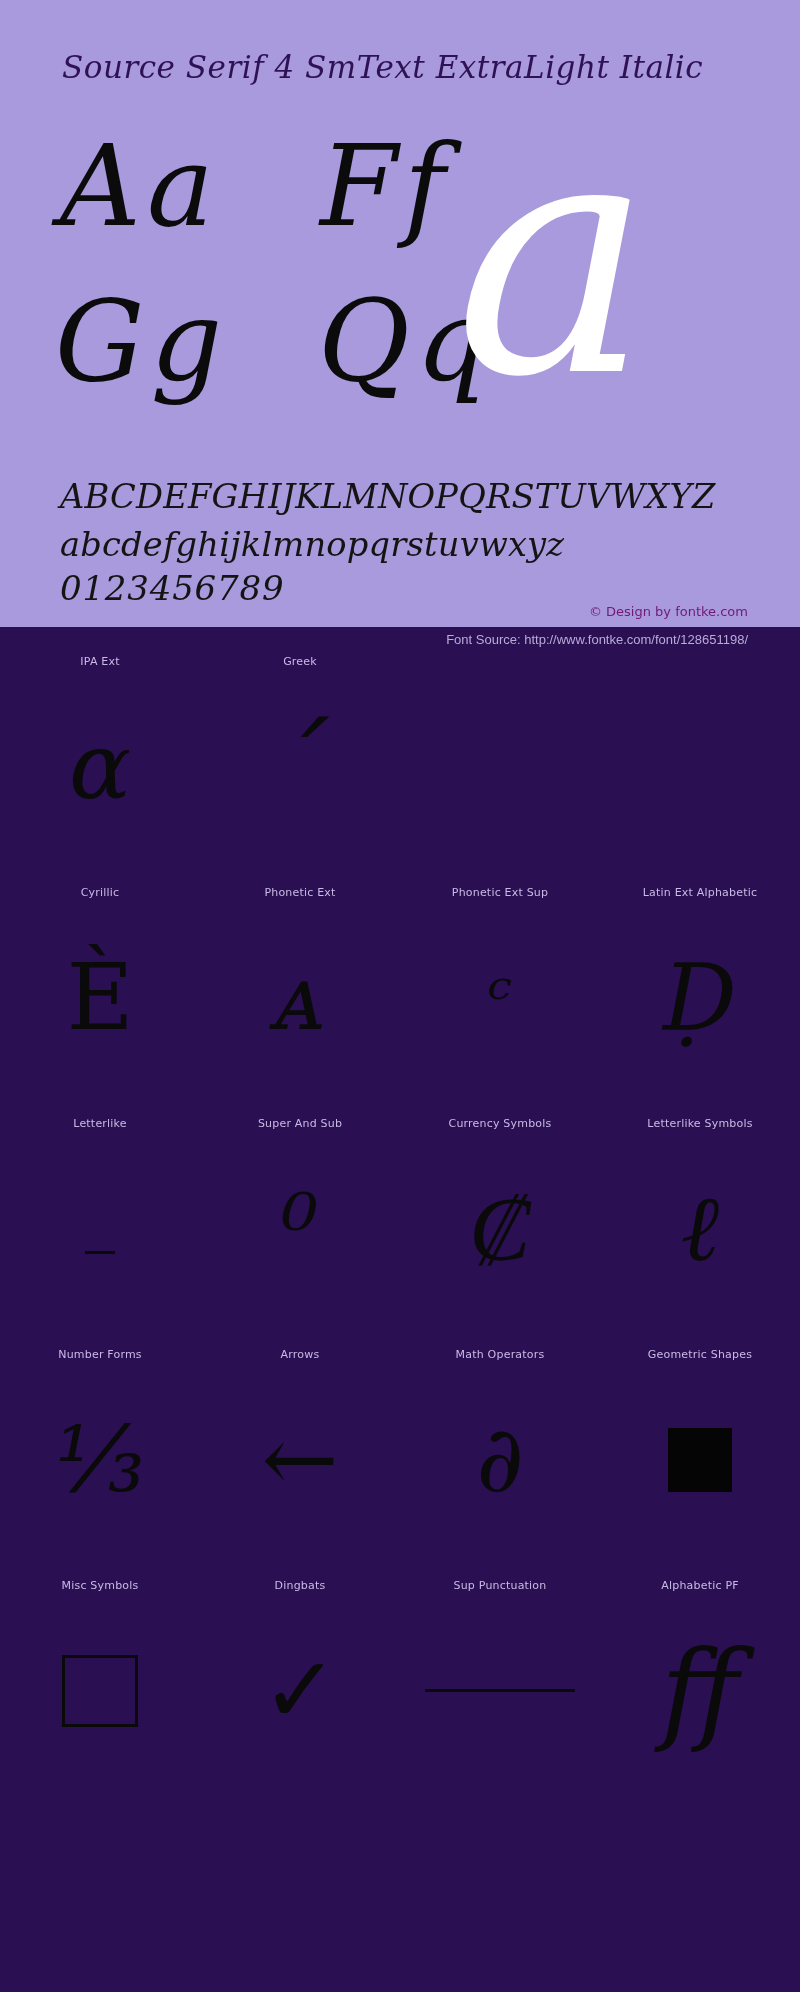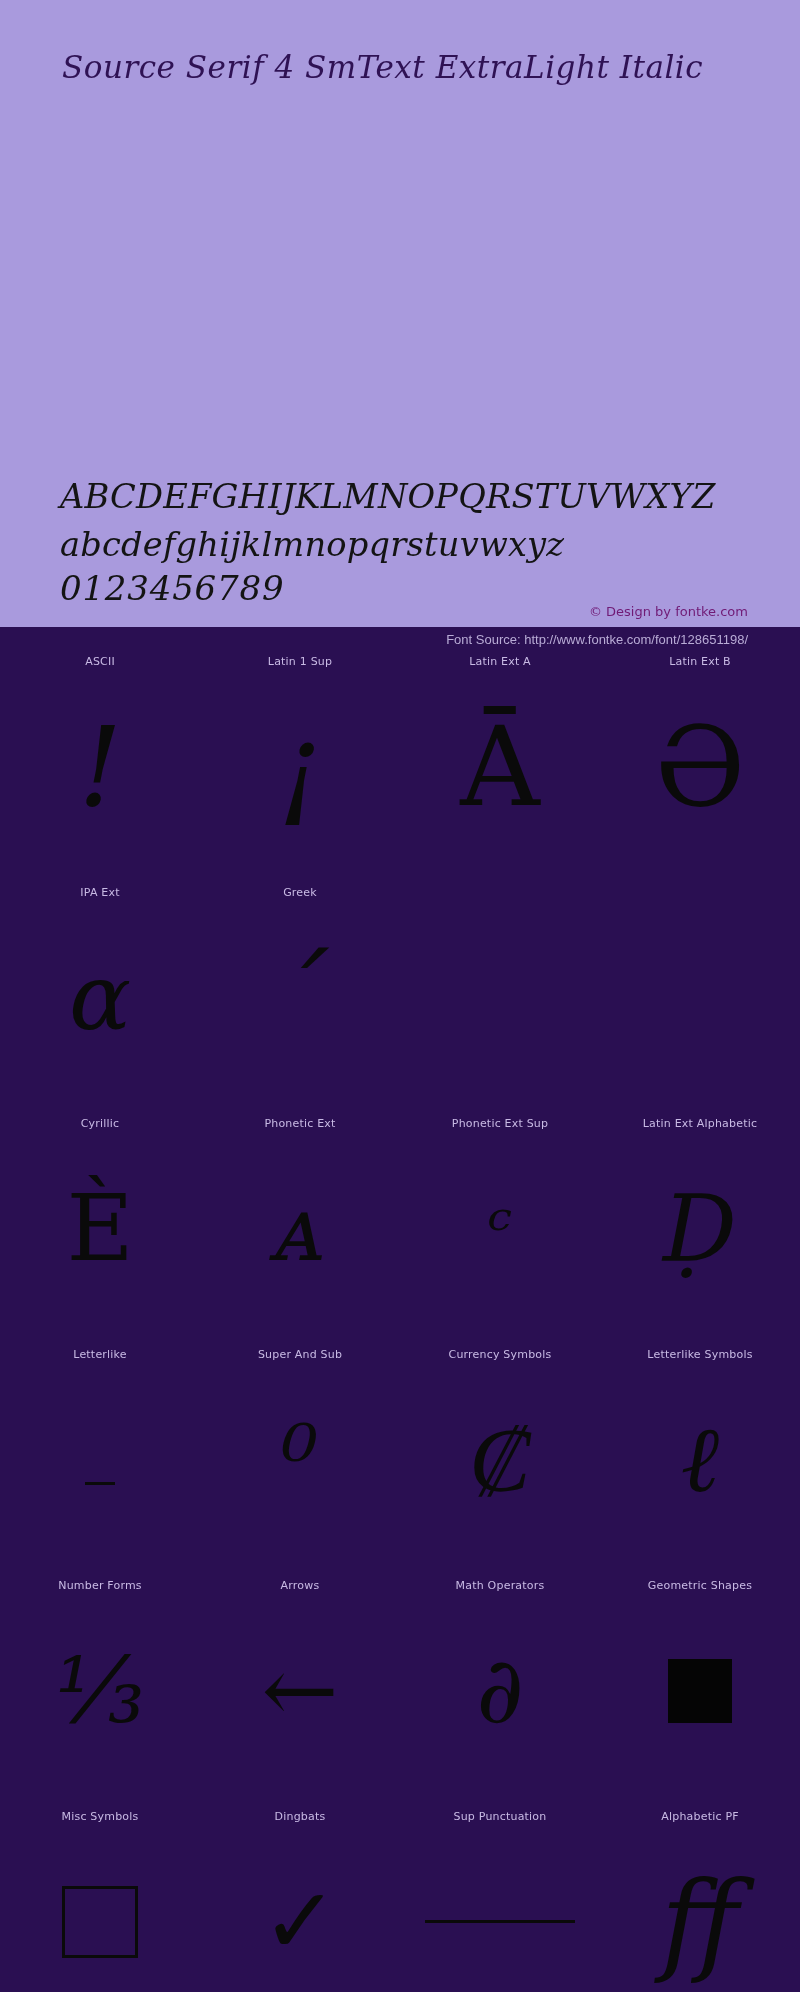--- a/index.html
+++ b/index.html
@@ -189,52 +189,41 @@
 </style>
 </head>
 <body>
 
 <div id="page">
 
   <div class="hero">
 
     <div class="hero-title">Source Serif 4 SmText ExtraLight Italic</div>
 
+    <div class="showcase">
+      <div class="pair pair-aa">Aa</div>
+      <div class="pair pair-ff">Ff</div>
+      <div class="pair pair-gg">Gg</div>
+      <div class="pair pair-qq">Qq</div>
+      <div class="bigglyph">a</div>
+    </div>
 
     <div class="alpha alpha-upper">ABCDEFGHIJKLMNOPQRSTUVWXYZ</div>
     <div class="alpha alpha-lower">abcdefghijklmnopqrstuvwxyz</div>
     <div class="alpha alpha-digits">0123456789</div>
 
     <div class="credit">© Design by fontke.com</div>
   </div>
 
   <div class="source-bar">
     <div class="source-text">Font Source: http://www.fontke.com/font/128651198/</div>
   </div>
 
   <div class="grid">
 
-    <div class="grid-row">
-      <div class="cell">
-        <div class="cell-label">ASCII</div>
-        <div class="cell-glyph lg">!</div>
-      </div>
-      <div class="cell">
-        <div class="cell-label">Latin 1 Sup</div>
-        <div class="cell-glyph lg">¡</div>
-      </div>
-      <div class="cell">
-        <div class="cell-label">Latin Ext A</div>
-        <div class="cell-glyph lg up">Ā</div>
-      </div>
-      <div class="cell">
-        <div class="cell-label">Latin Ext B</div>
-        <div class="cell-glyph lg up">Ə</div>
-      </div>
-    </div>
 
     <div class="grid-row">
       <div class="cell">
         <div class="cell-label">IPA Ext</div>
         <div class="cell-glyph">ɑ</div>
       </div>
       <div class="cell">
         <div class="cell-label">Greek</div>
         <div class="cell-glyph lg">΄</div>
       </div>

